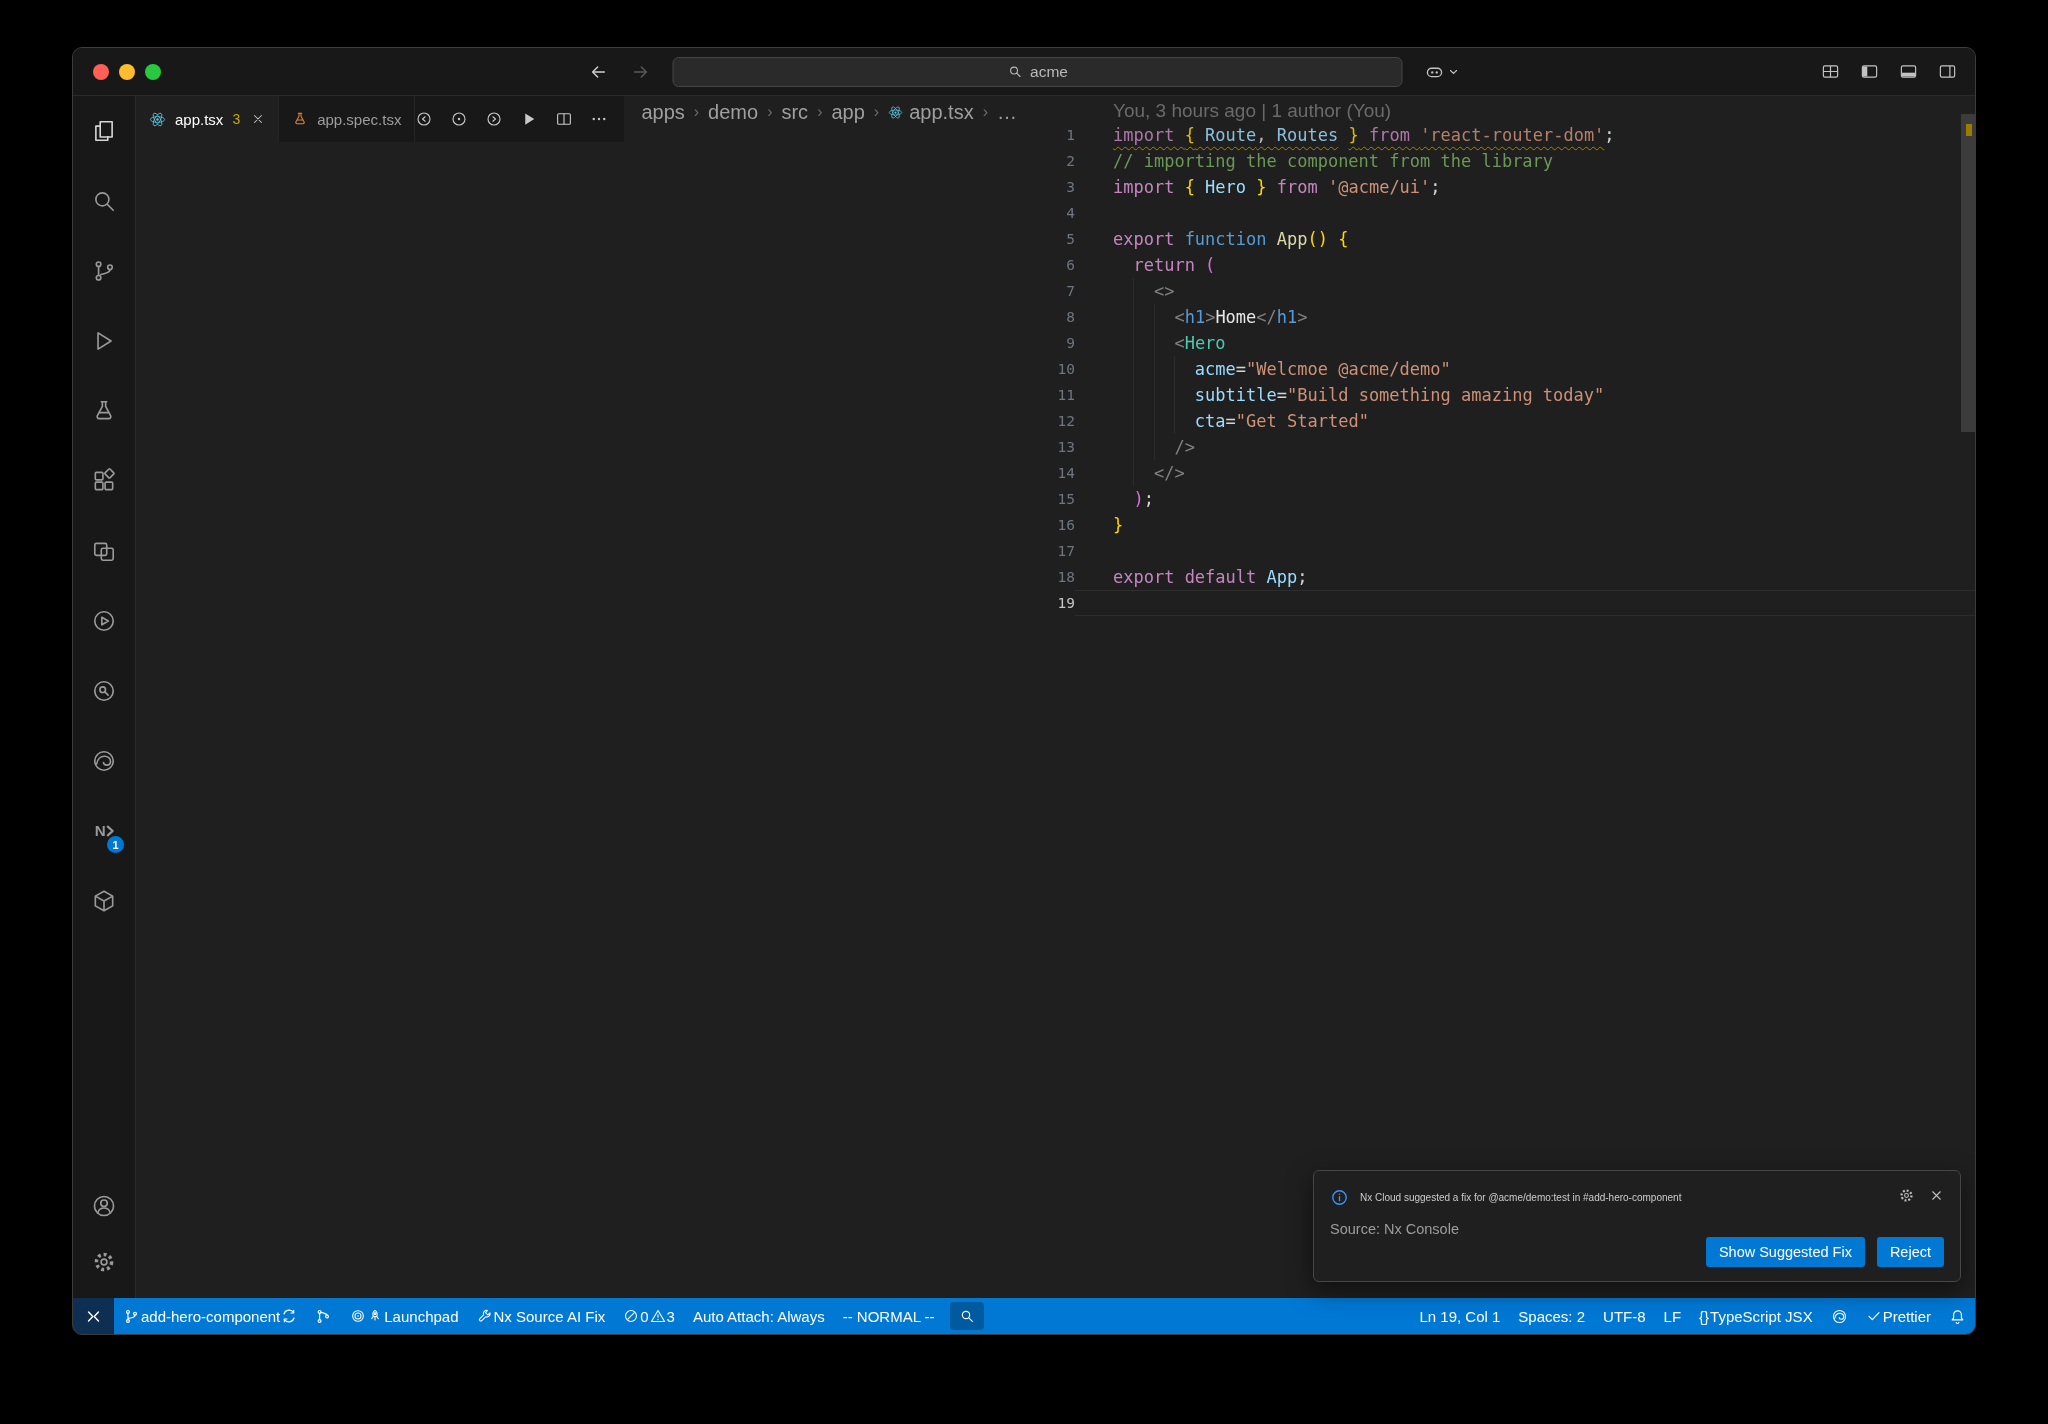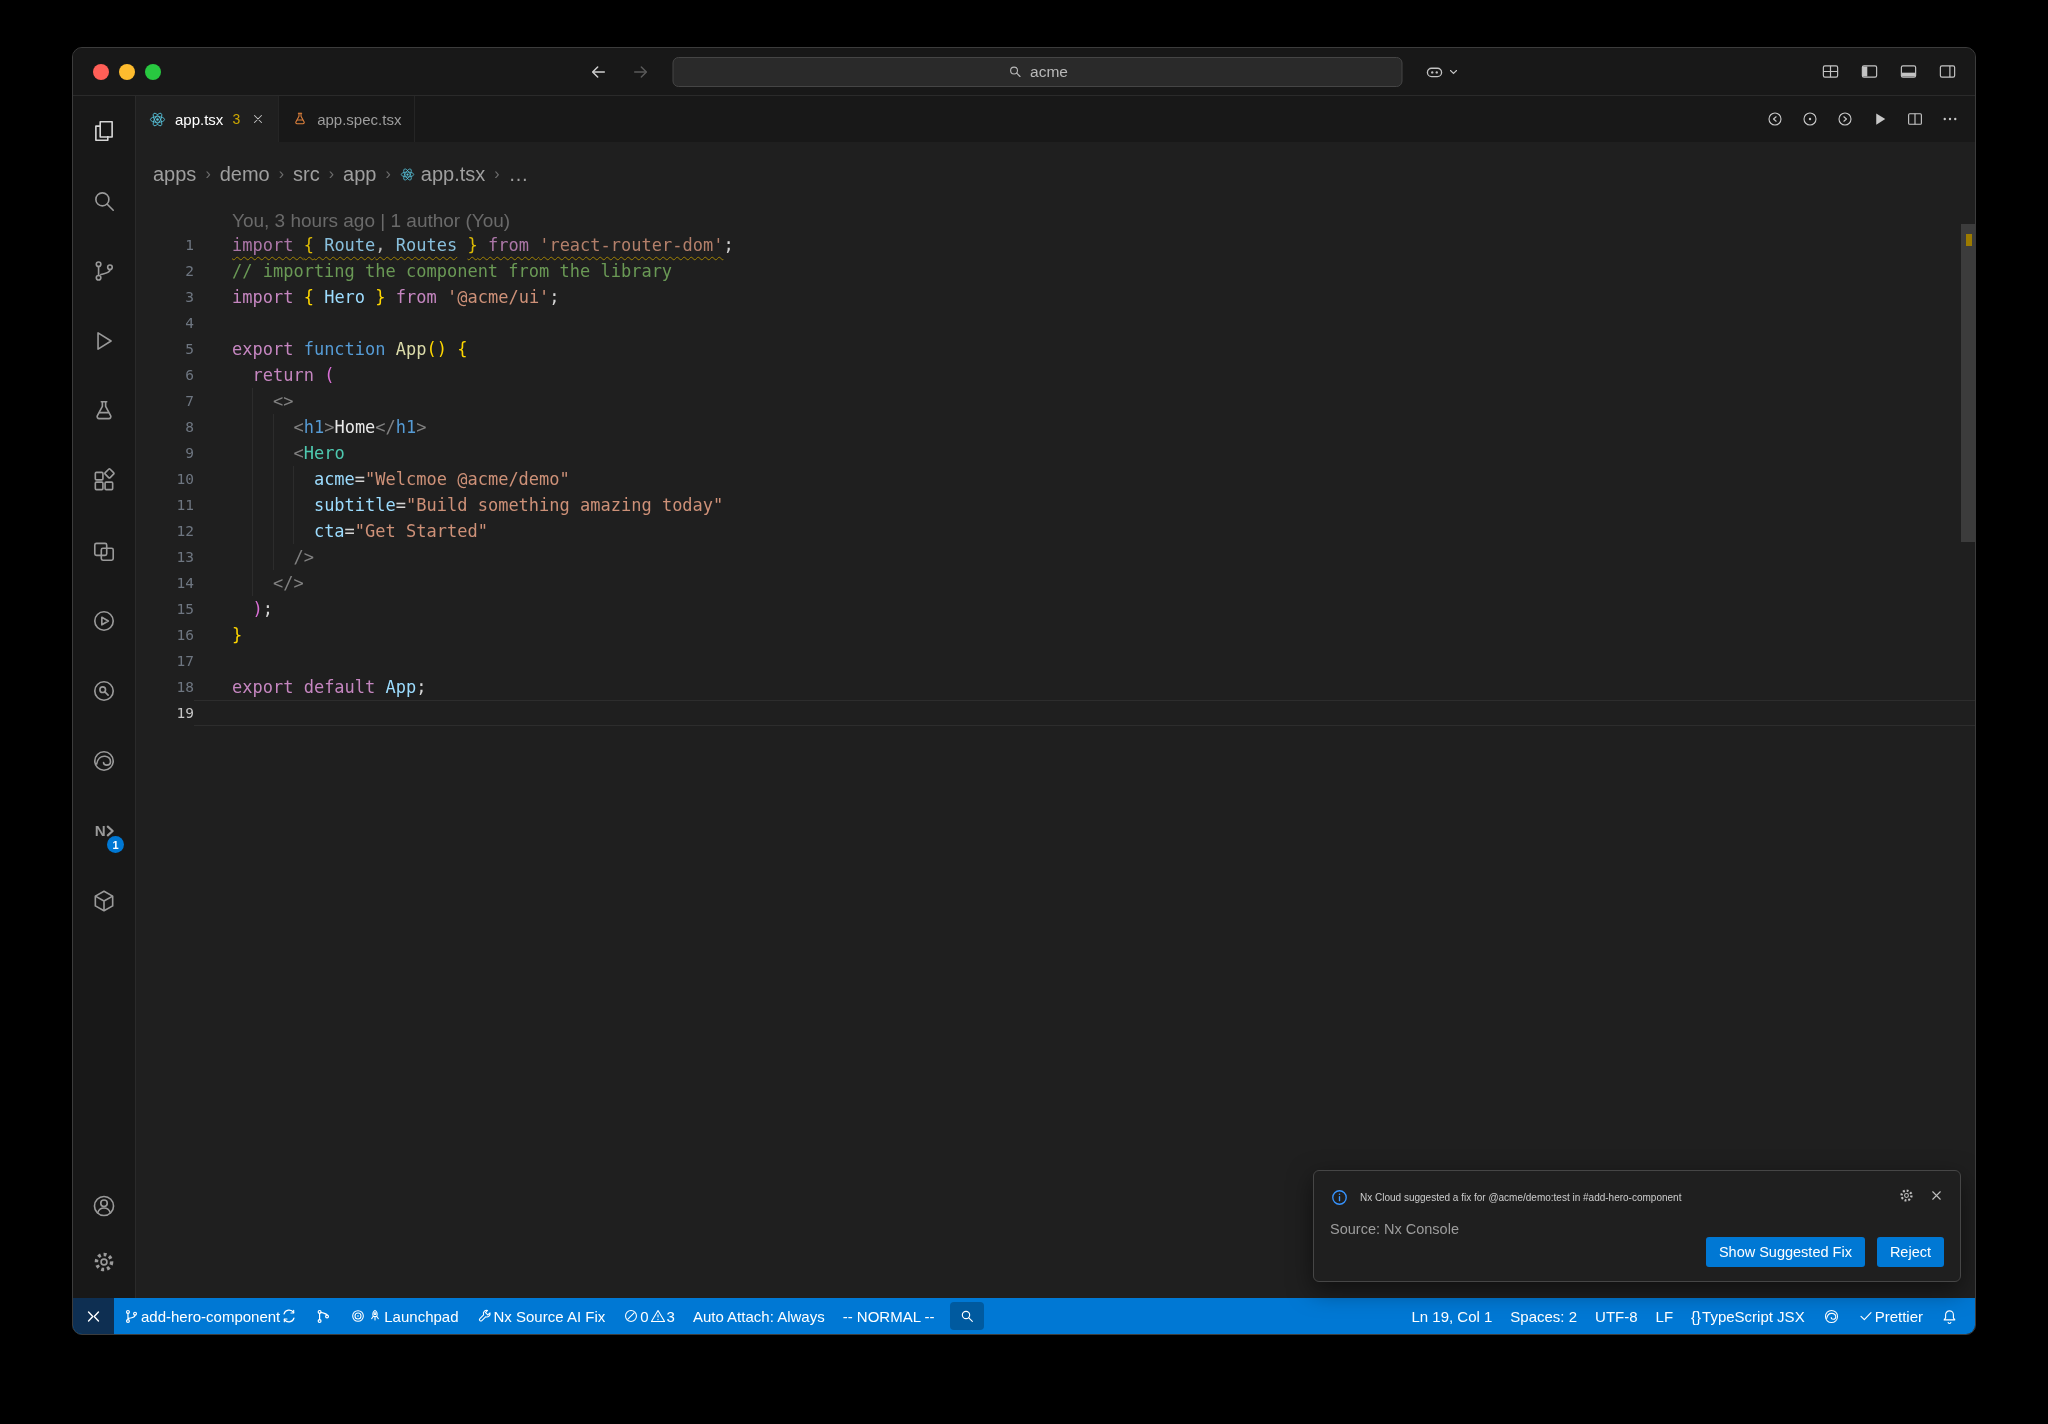--- a/index.html
+++ b/index.html
@@ -35,21 +35,21 @@
     display:flex;flex-direction:column;align-items:center;}
   .ab-item{height:70px;width:100%;display:flex;align-items:center;justify-content:center;
     color:#9a9a9a;position:relative;}
   .ab-item.active{color:#d6d6d6;}
   .ab-badge{position:absolute;right:11px;bottom:13px;min-width:17px;height:17px;border-radius:9px;
     background:#0078d4;color:#fff;font-size:11px;font-weight:700;
     display:flex;align-items:center;justify-content:center;padding:0 3px;}
   .ab-bottom{margin-top:auto;margin-bottom:8px;width:100%;display:flex;flex-direction:column;align-items:center;}
   .ab-bottom .ab-item{height:56px;}
 
-  .editor-col{flex:1;display:flex;flex-direction:column;min-width:0;background:#1f1f1f;position:relative;gap:16px;}
+  .editor-col{flex:1;display:flex;flex-direction:row;min-width:0;background:#1f1f1f;position:relative;}
 
   
   .tabbar{height:46px;flex:none;background:#181818;display:flex;align-items:stretch;}
   .tab{display:flex;align-items:center;gap:9px;padding:0 13px;border-right:1px solid #252525;
     font-size:15px;color:#9d9d9d;}
   .tab.active{background:#1f1f1f;color:#fff;}
   .tab-badge{color:#cca700;font-size:14px;}
   .tab-close{color:#c5c5c5;display:flex;margin-left:2px;}
   .tab-actions{margin-left:auto;display:flex;align-items:center;gap:17px;padding-right:16px;color:#c8c8c8;}
 
@@ -93,21 +93,21 @@
   .toast-btns{margin-left:auto;display:flex;gap:12px;}
   .btn{background:#0078d4;color:#fff;font-size:14.5px;height:30px;padding:0 13px;border-radius:3px;
     display:flex;align-items:center;border:none;font-family:inherit;cursor:pointer;}
 
   
   .statusbar{height:36px;flex:none;background:#0078d4;display:flex;align-items:stretch;
     color:#fff;font-size:15px;}
   .sb-item{display:flex;align-items:center;gap:1px;padding:0 9px;white-space:nowrap;}
   .sb-remote{background:#0e2f52;padding:0 12px;}
   .sb-tile{background:rgba(0,0,0,.25);border-radius:4px;align-self:center;height:28px;margin:0 6px;padding:0 9px;}
-  .sb-right{margin-left:auto;display:flex;align-items:stretch;padding-right:8px;}
+  .sb-right{margin-left:auto;display:flex;align-items:stretch;}
 </style>
 </head>
 <body>
 
 <div class="window">
 
   <div class="titlebar">
     <div class="traffic">
       <span class="tl r"></span>
       <span class="tl y"></span>

